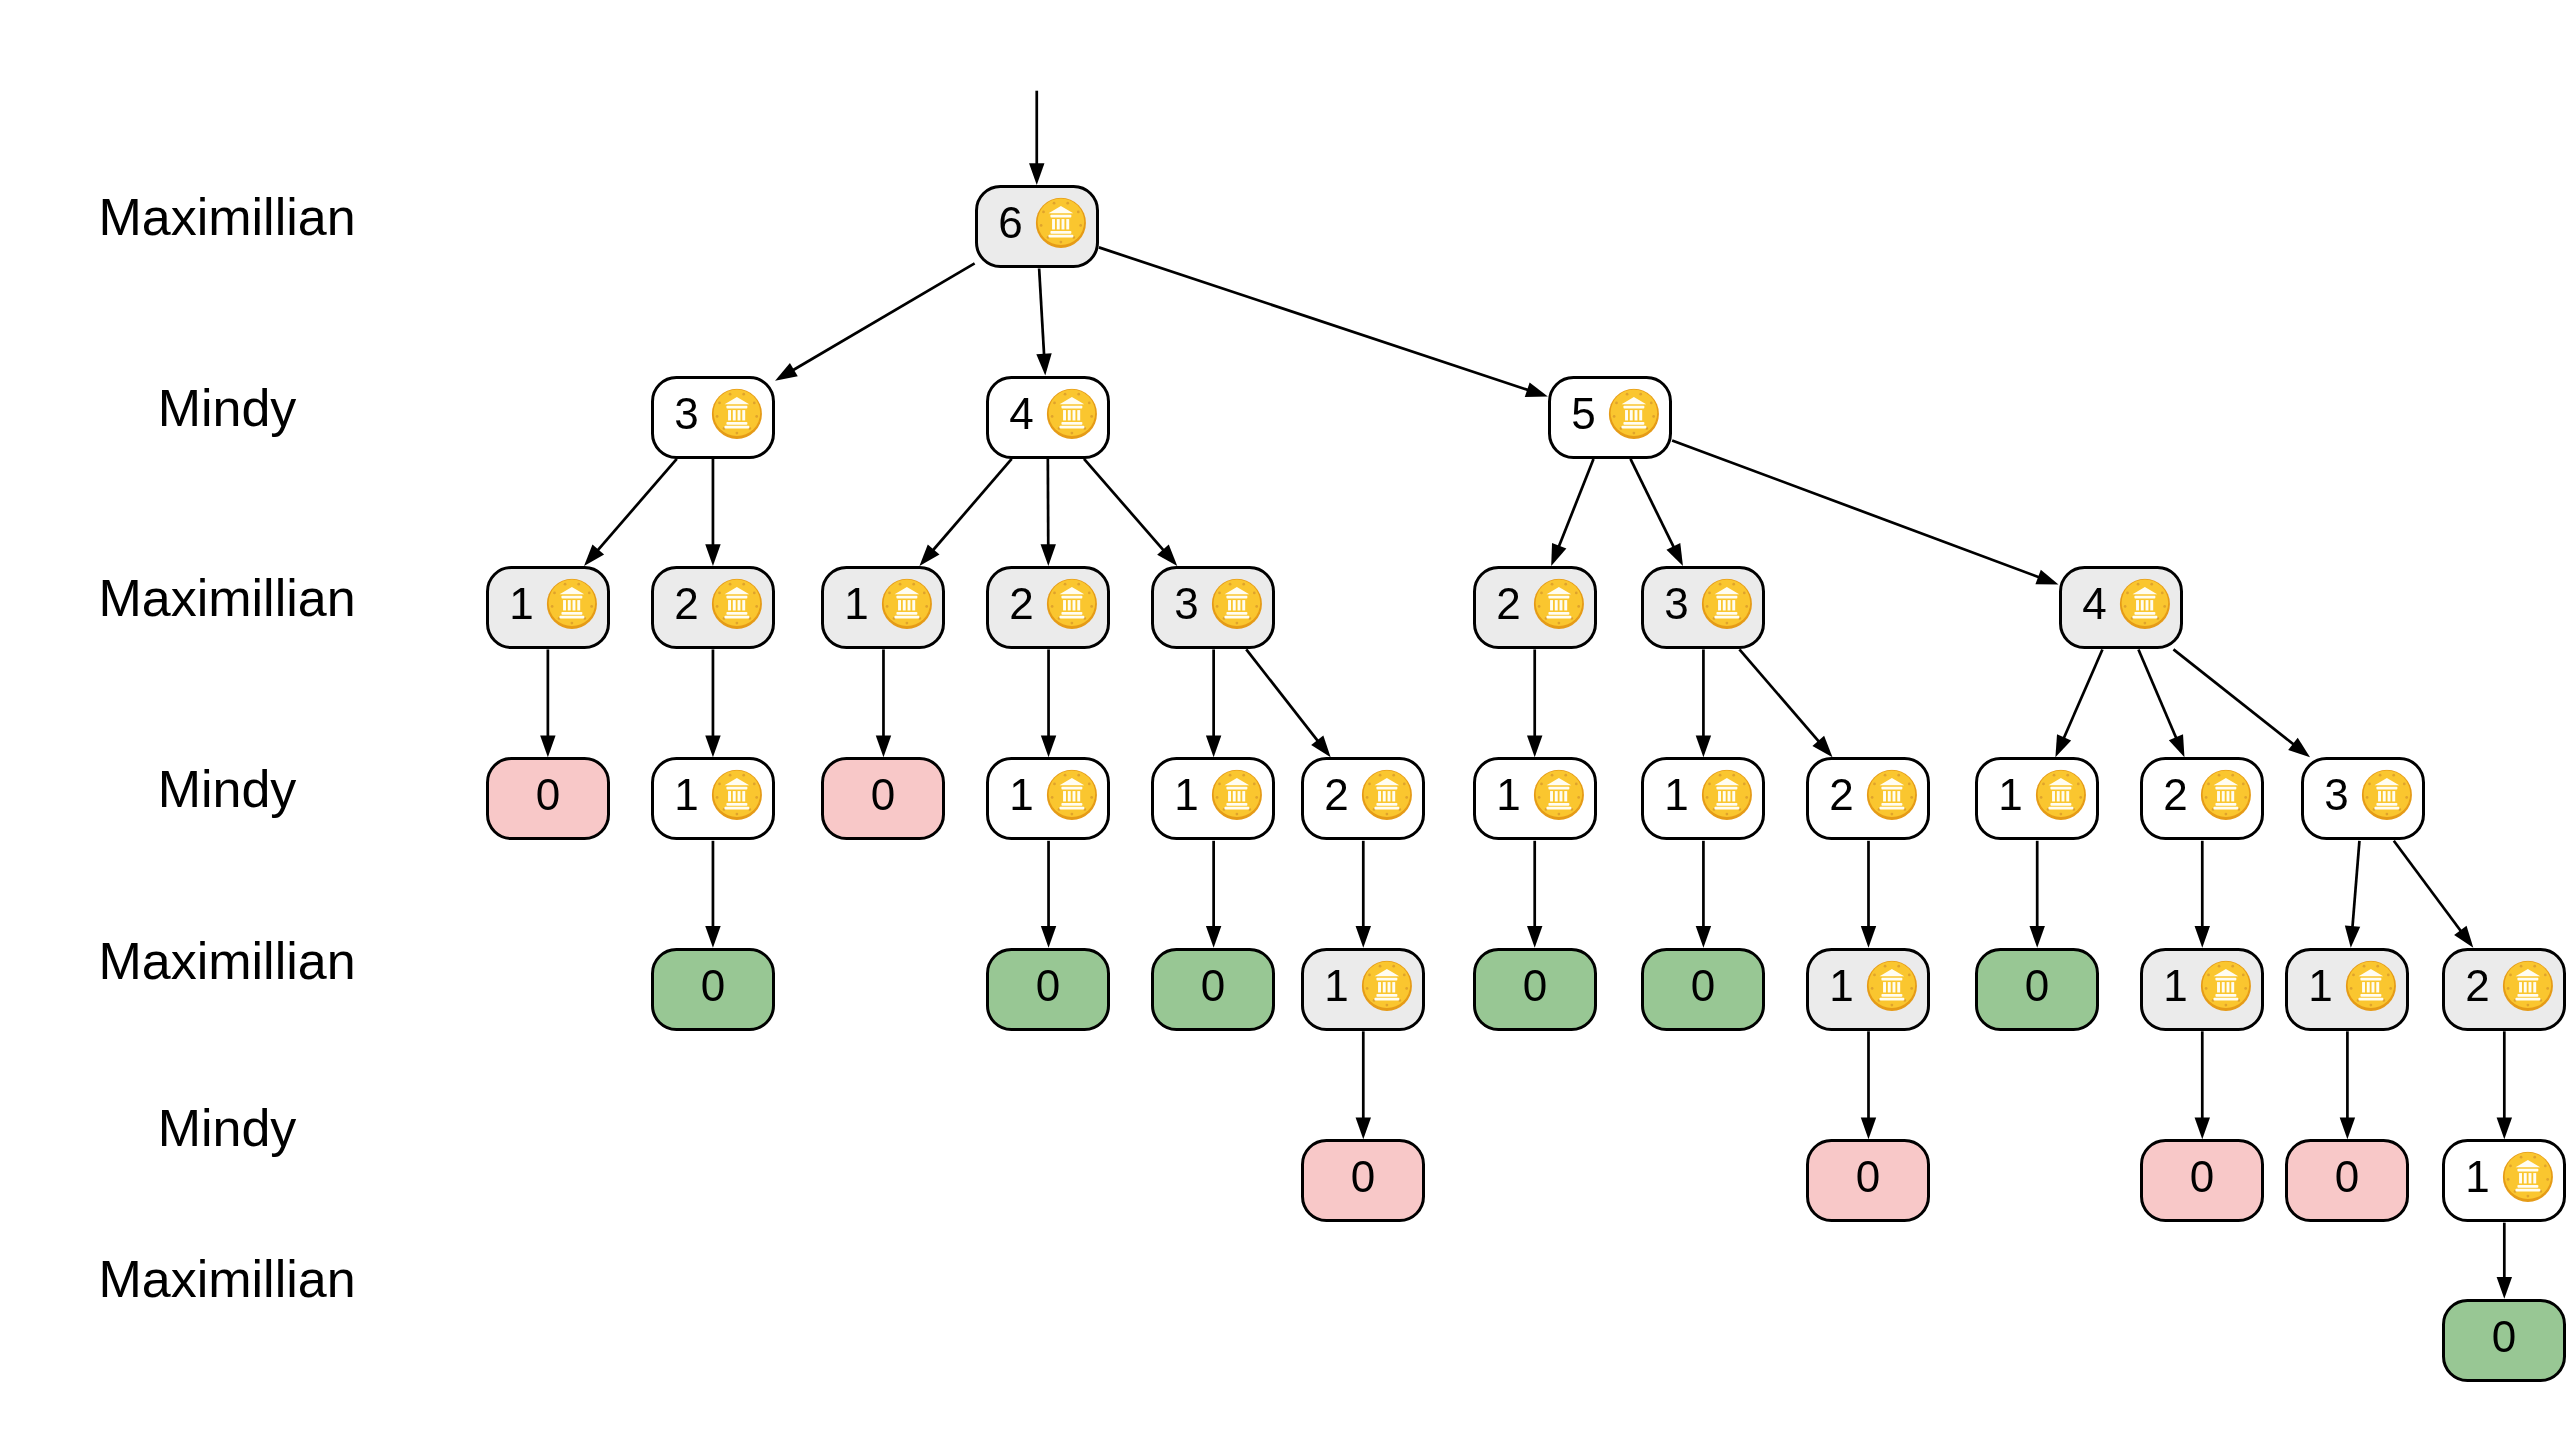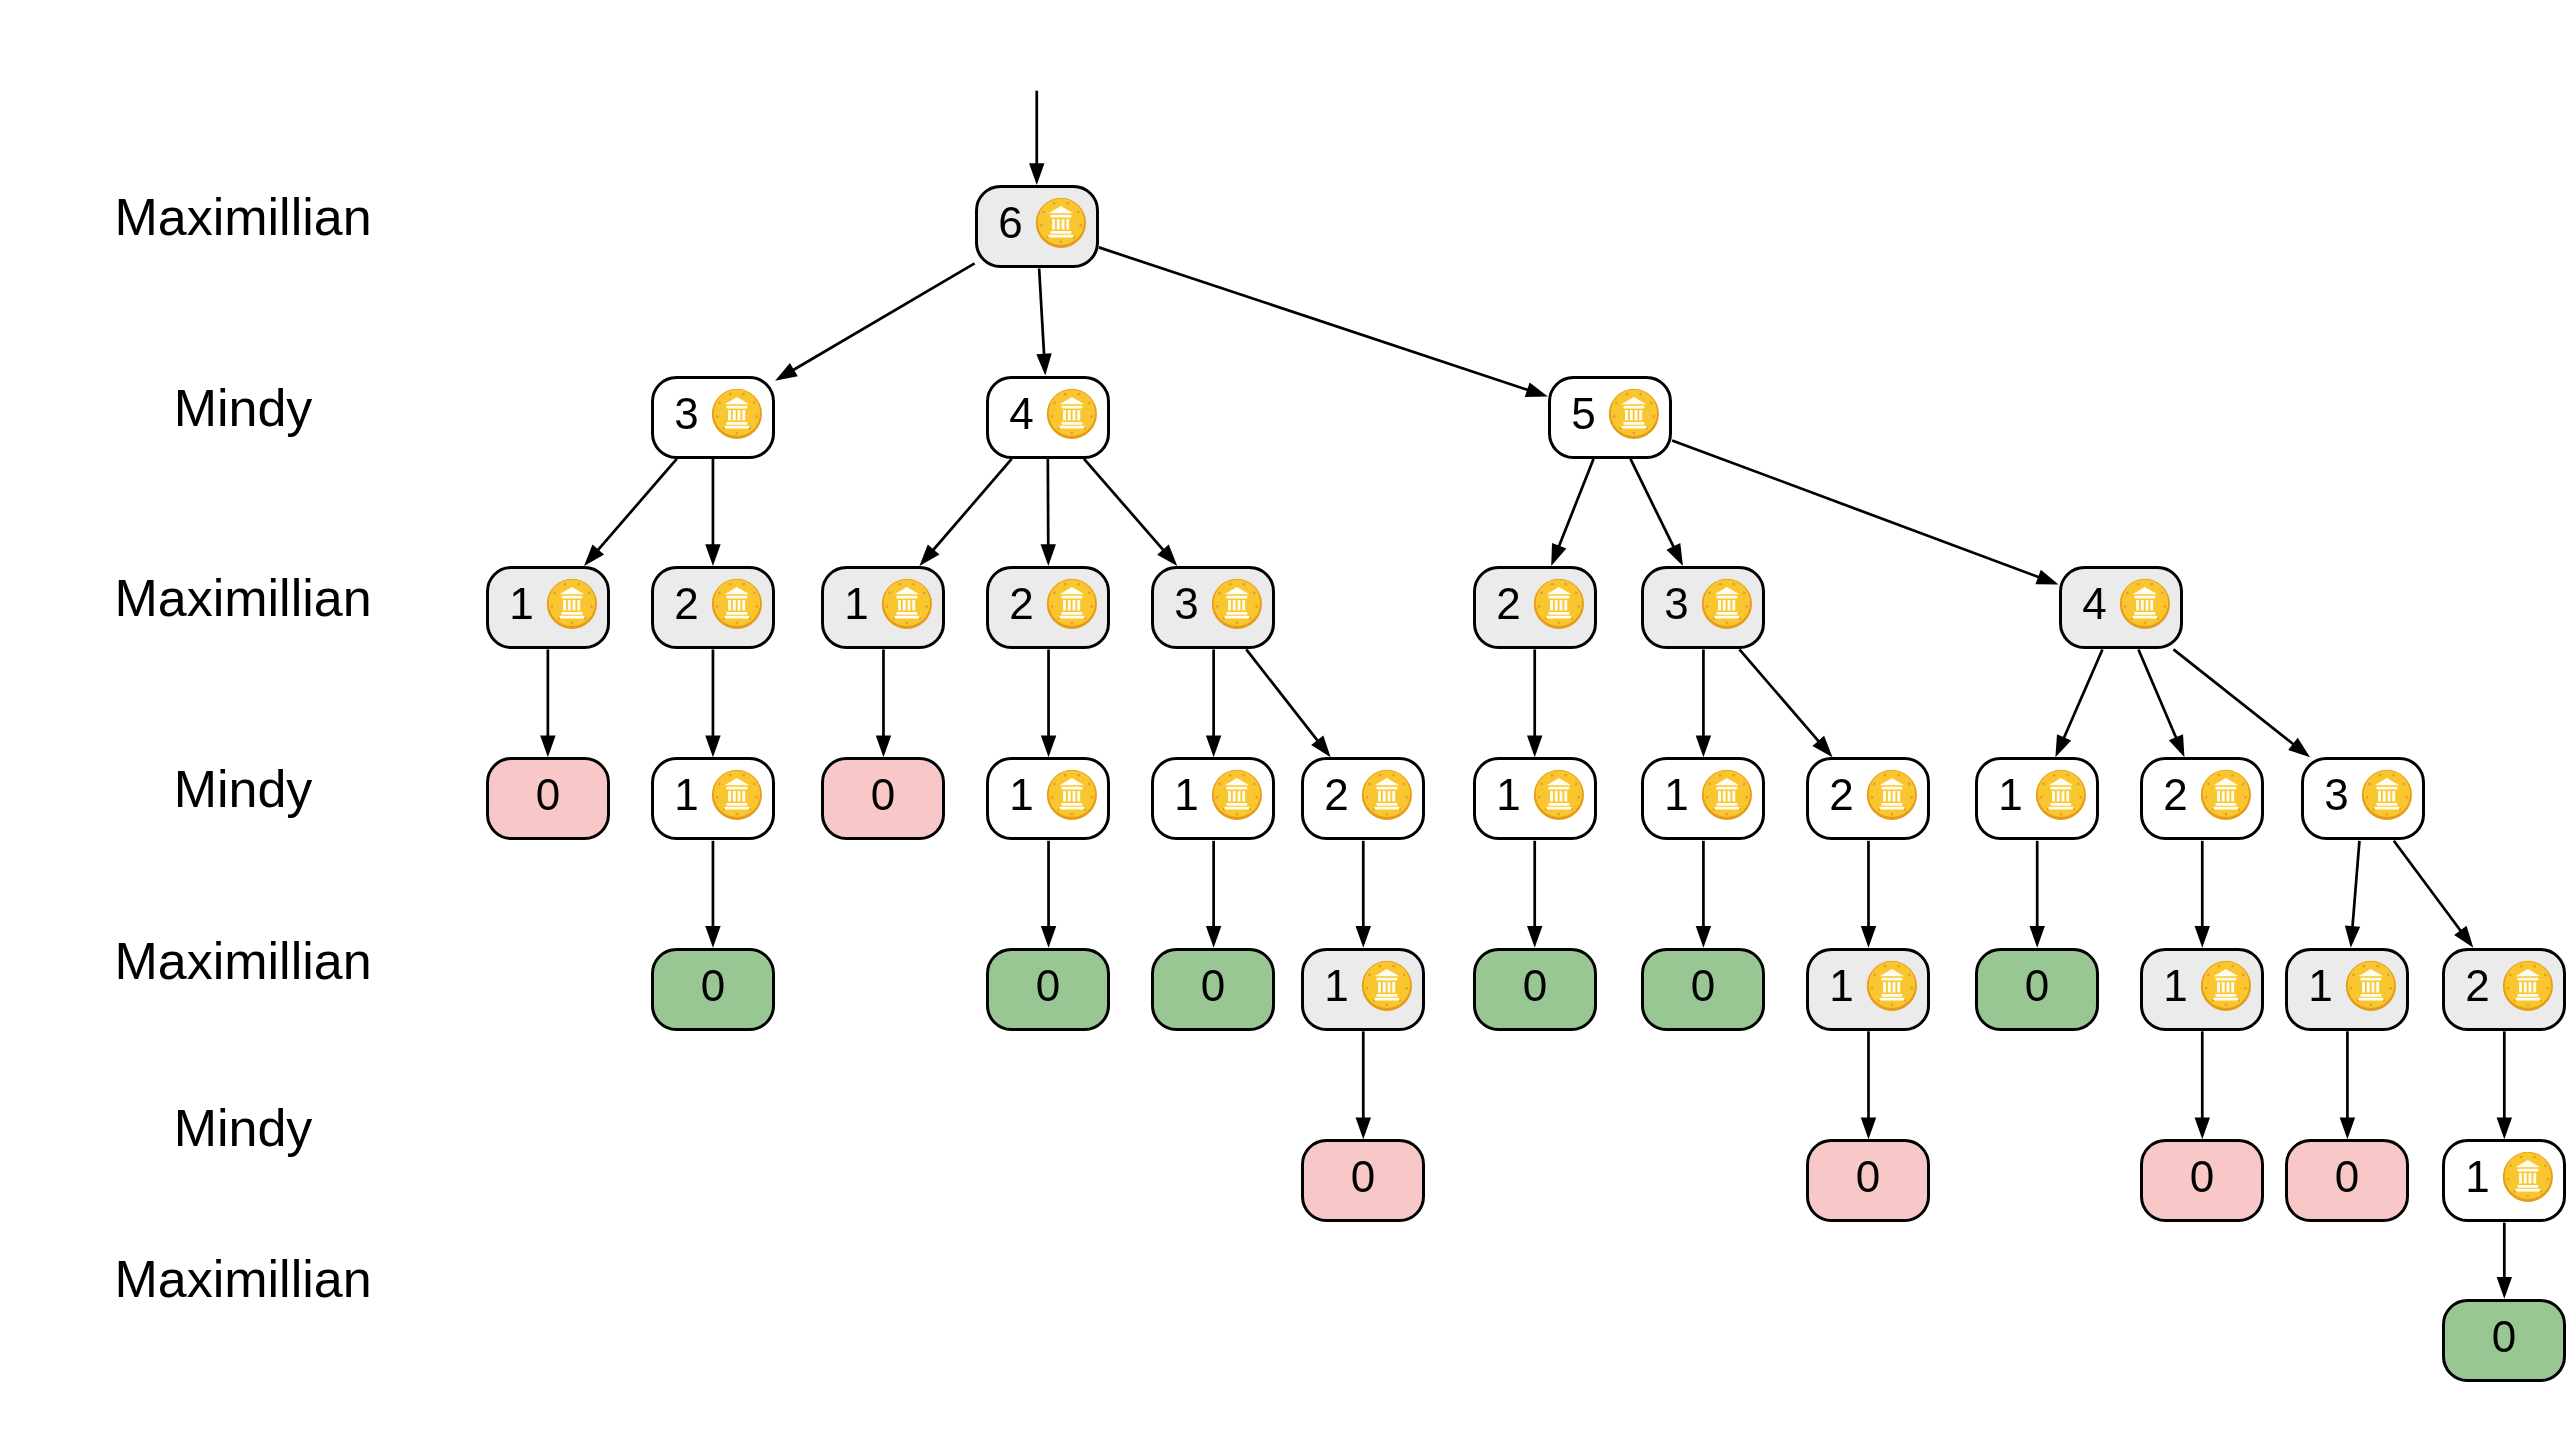--- a/index.html
+++ b/index.html
@@ -16,21 +16,21 @@
     overflow: hidden;
   }
   #edge-layer {
     position: absolute;
     left: 0;
     top: 0;
     z-index: 1;
   }
   .row-label {
     position: absolute;
-    left: 16px;
+    left: 0;
     width: 454px;
     text-align: center;
     font-size: 52px;
     line-height: 1;
     color: #000000;
     z-index: 2;
     white-space: nowrap;
   }
   .node {
     position: absolute;

